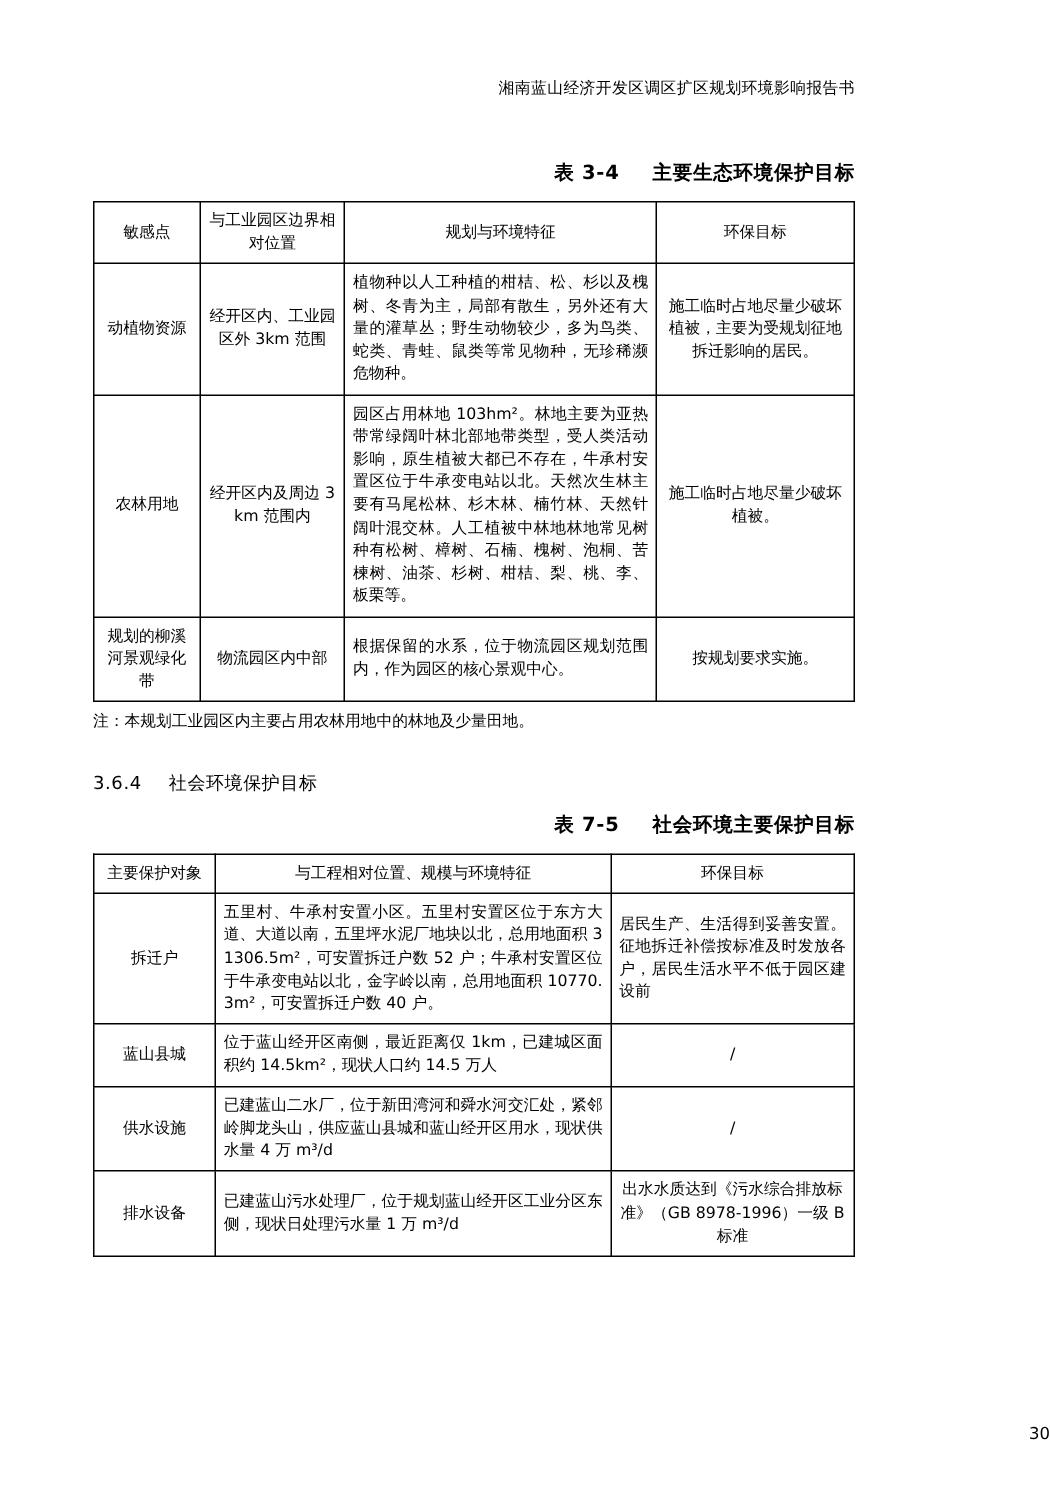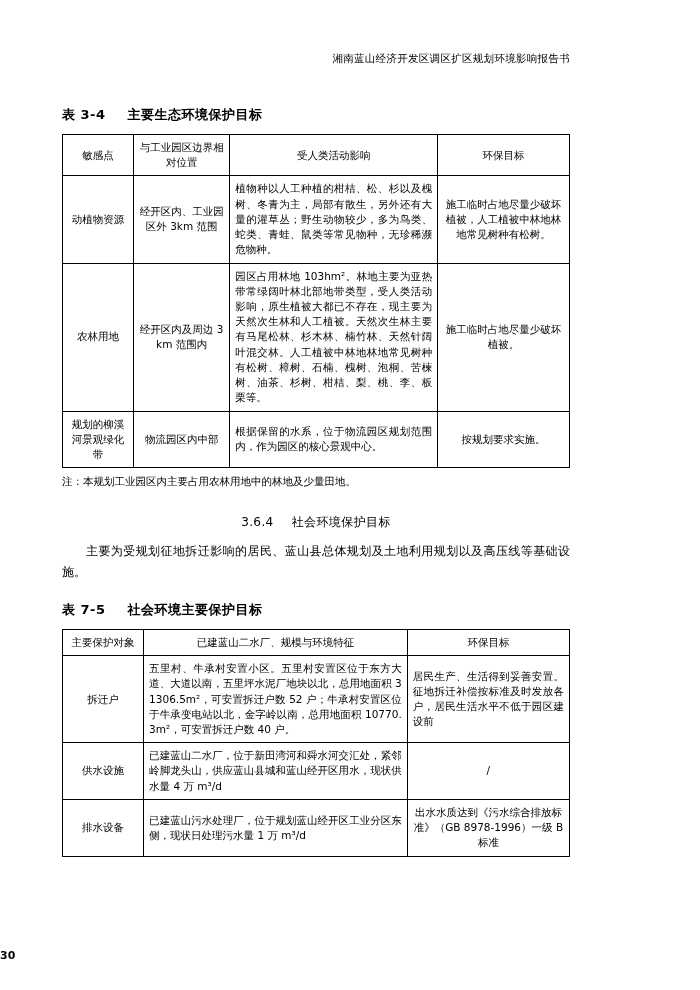--- a/index.html
+++ b/index.html
@@ -28,21 +28,21 @@
     color: #000;
     margin-bottom: 6px;
     font-family: "DejaVu Sans", sans-serif;
   }
   .header-rule {
     border: 0;
     border-top: 0px solid #000;
     margin: 0 0 34px 0;
   }
   .tbl-caption {
-    text-align: left;
+    text-align: right;
     font-size: 13px;
     font-weight: bold;
     margin: 0 0 10px 0;
     letter-spacing: 0.5px;
   }
   .tbl-caption .num {
     margin-right: 22px;
   }
   table.doc {
     width: 100%;
@@ -66,41 +66,39 @@
   .j { text-align: justify; text-justify: inter-ideograph; }
   .note {
     font-size: 10.5px;
     margin: 5px 0 0 0;
     line-height: 1.6;
   }
   .sec-head {
     font-size: 12px;
     margin: 24px 0 10px 0;
     letter-spacing: 0.4px;
-    text-align: center;
   }
   .sec-head .no {
     margin-right: 18px;
   }
   .para {
     font-size: 12px;
     line-height: 1.75;
     text-indent: 2em;
     margin: 0 0 18px 0;
     text-align: justify;
     text-justify: inter-ideograph;
   }
   .pagenum {
     position: absolute;
     bottom: 28px;
     left: 0;
     width: 700px;
-    text-align: left;
+    text-align: right;
     font-size: 11px;
-    font-weight: bold;
   }
   .tbl2 td { padding: 6px 6px; }
 </style>
 </head>
 <body>
 
 <div class="page">
 
   <div class="header">湘南蓝山经济开发区调区扩区规划环境影响报告书</div>
   <hr class="header-rule">
@@ -113,76 +111,80 @@
     <colgroup>
       <col style="width:14%">
       <col style="width:19%">
       <col style="width:41%">
       <col style="width:26%">
     </colgroup>
     <thead>
       <tr>
         <th class="c">敏感点</th>
         <th class="c">与工业园区边界相对位置</th>
-        <th class="c">受人类活动影响</th>
+        <th class="c">规划与环境特征</th>
         <th class="c">环保目标</th>
       </tr>
     </thead>
     <tbody>
       <tr>
         <td class="c">动植物资源</td>
         <td class="c">经开区内、工业园区外 3km 范围</td>
         <td class="j">植物种以人工种植的柑桔、松、杉以及槐树、冬青为主，局部有散生，另外还有大量的灌草丛；野生动物较少，多为鸟类、蛇类、青蛙、鼠类等常见物种，无珍稀濒危物种。</td>
-        <td class="c">施工临时占地尽量少破坏植被，人工植被中林地林地常见树种有松树。</td>
+        <td class="c">施工临时占地尽量少破坏植被，主要为受规划征地拆迁影响的居民。</td>
       </tr>
       <tr>
         <td class="c">农林用地</td>
         <td class="c">经开区内及周边 3km 范围内</td>
-        <td class="j">园区占用林地 103hm²。林地主要为亚热带常绿阔叶林北部地带类型，受人类活动影响，原生植被大都已不存在，现主要为天然次生林和人工植被。天然次生林主要有马尾松林、杉木林、楠竹林、天然针阔叶混交林。人工植被中林地林地常见树种有松树、樟树、石楠、槐树、泡桐、苦楝树、油茶、杉树、柑桔、梨、桃、李、板栗等。</td>
+        <td class="j">园区占用林地 103hm²。林地主要为亚热带常绿阔叶林北部地带类型，受人类活动影响，原生植被大都已不存在，牛承村安置区位于牛承变电站以北。天然次生林主要有马尾松林、杉木林、楠竹林、天然针阔叶混交林。人工植被中林地林地常见树种有松树、樟树、石楠、槐树、泡桐、苦楝树、油茶、杉树、柑桔、梨、桃、李、板栗等。</td>
         <td class="c">施工临时占地尽量少破坏植被。</td>
       </tr>
       <tr>
         <td class="c">规划的柳溪河景观绿化带</td>
         <td class="c">物流园区内中部</td>
         <td class="j">根据保留的水系，位于物流园区规划范围内，作为园区的核心景观中心。</td>
         <td class="c">按规划要求实施。</td>
       </tr>
     </tbody>
   </table>
 
   <p class="note">注：本规划工业园区内主要占用农林用地中的林地及少量田地。</p>
 
   <div class="sec-head">
     <span class="no">3.6.4</span><span>社会环境保护目标</span>
   </div>
 
-  <p class="para">主要为受规划征地拆迁影响的居民、蓝山县总体规划及土地利用规划以及高压线等基础设施。</p>
 
   <div class="tbl-caption">
     <span class="num">表 7-5</span><span>社会环境主要保护目标</span>
   </div>
 
   <table class="doc tbl2">
     <colgroup>
       <col style="width:16%">
       <col style="width:52%">
       <col style="width:32%">
     </colgroup>
     <thead>
       <tr>
         <th class="c">主要保护对象</th>
-        <th class="c">已建蓝山二水厂、规模与环境特征</th>
+        <th class="c">与工程相对位置、规模与环境特征</th>
         <th class="c">环保目标</th>
       </tr>
     </thead>
     <tbody>
       <tr>
         <td class="c">拆迁户</td>
         <td class="j">五里村、牛承村安置小区。五里村安置区位于东方大道、大道以南，五里坪水泥厂地块以北，总用地面积 31306.5m²，可安置拆迁户数 52 户；牛承村安置区位于牛承变电站以北，金字岭以南，总用地面积 10770.3m²，可安置拆迁户数 40 户。</td>
         <td class="j">居民生产、生活得到妥善安置。征地拆迁补偿按标准及时发放各户，居民生活水平不低于园区建设前</td>
+      </tr>
+      <tr>
+        <td class="c">蓝山县城</td>
+        <td class="j">位于蓝山经开区南侧，最近距离仅 1km，已建城区面积约 14.5km²，现状人口约 14.5 万人</td>
+        <td class="c">/</td>
       </tr>
       <tr>
         <td class="c">供水设施</td>
         <td class="j">已建蓝山二水厂，位于新田湾河和舜水河交汇处，紧邻岭脚龙头山，供应蓝山县城和蓝山经开区用水，现状供水量 4 万 m³/d</td>
         <td class="c">/</td>
       </tr>
       <tr>
         <td class="c">排水设备</td>
         <td class="j">已建蓝山污水处理厂，位于规划蓝山经开区工业分区东侧，现状日处理污水量 1 万 m³/d</td>
         <td class="c">出水水质达到《污水综合排放标准》（GB 8978-1996）一级 B 标准</td>

